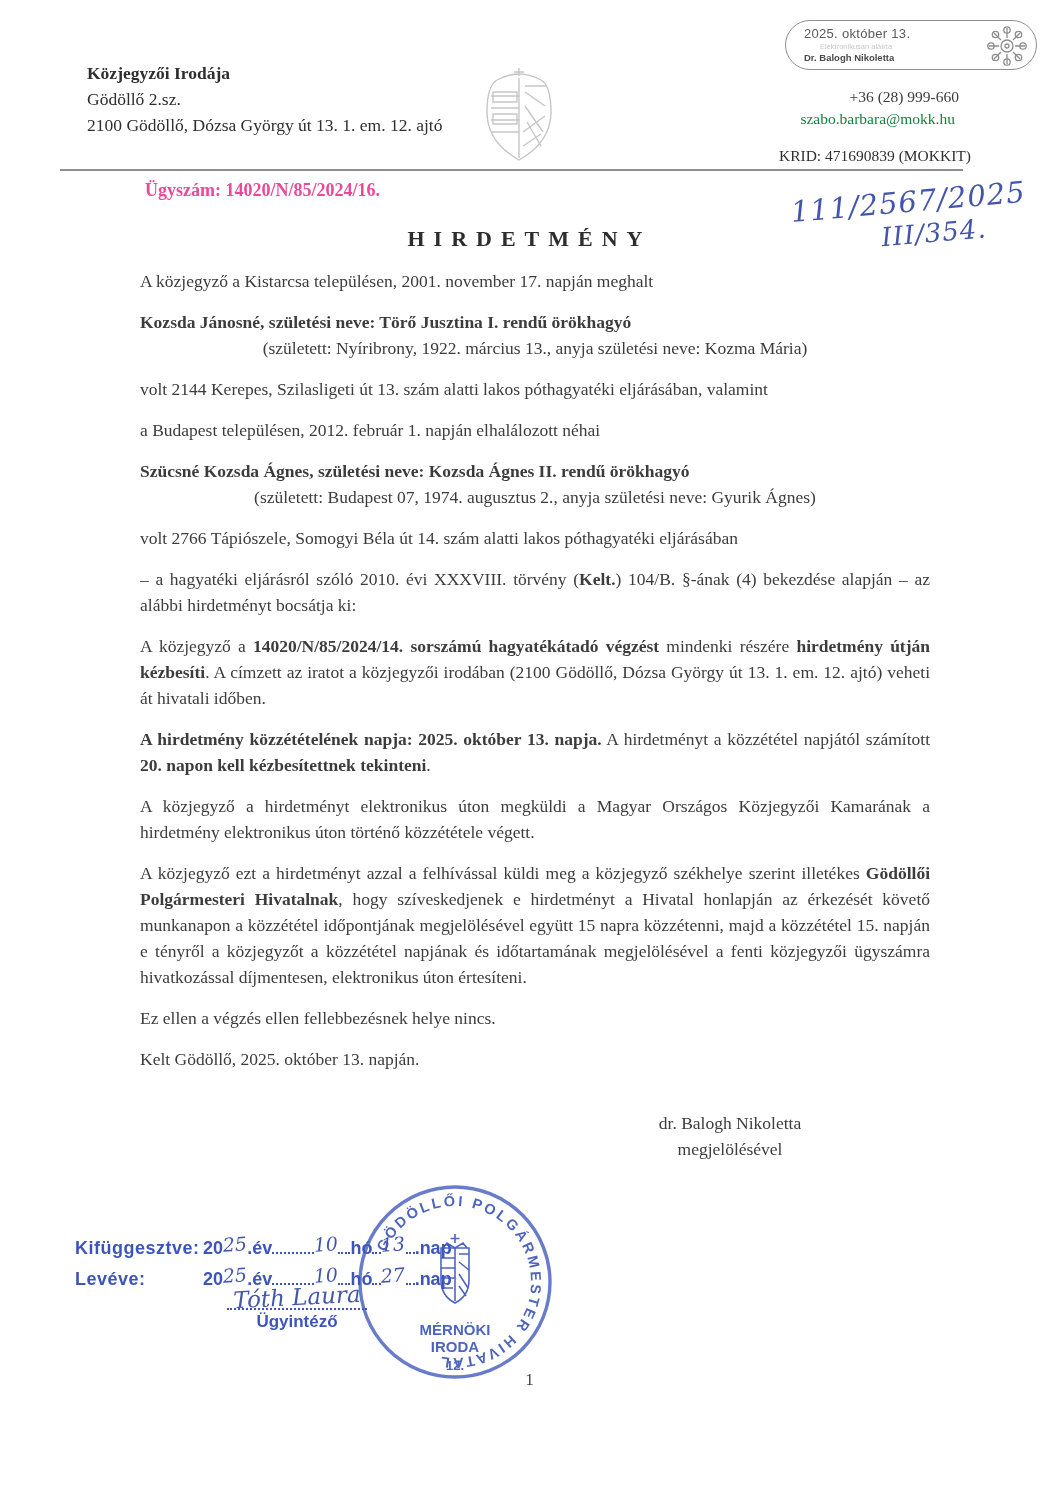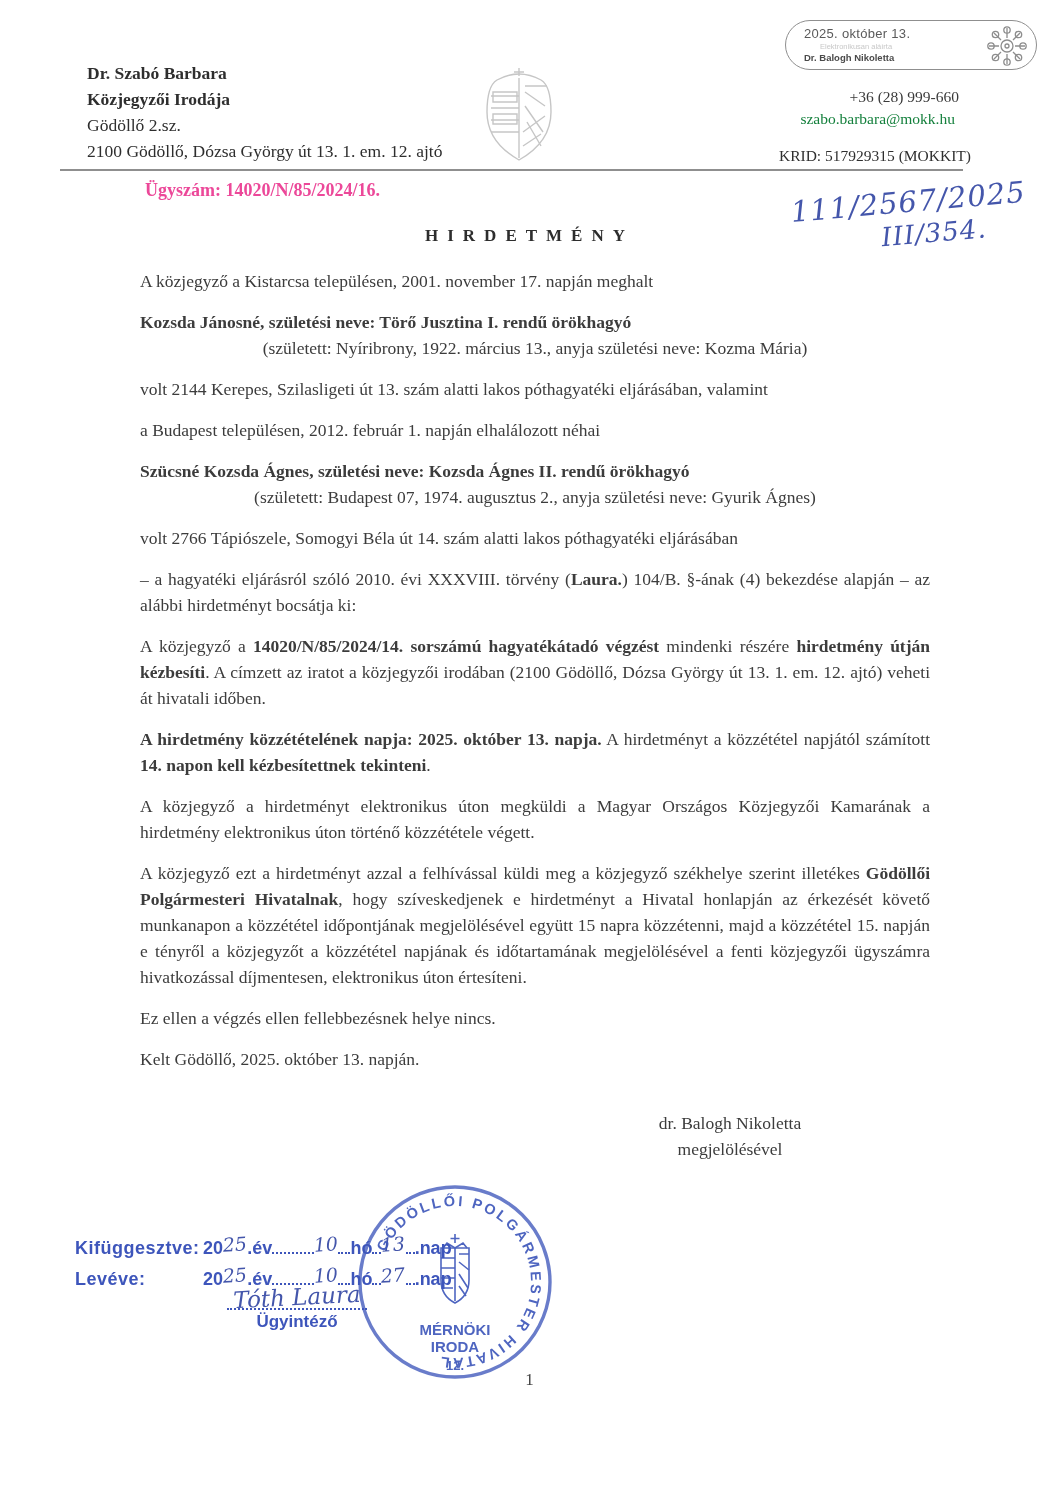--- a/index.html
+++ b/index.html
@@ -26,21 +26,21 @@
   .rule{position:absolute;top:169px;left:60px;width:903px;height:2px;background:#8f8f8f;}
   
   .ugyszam{position:absolute;left:145px;top:180px;font-size:18px;font-weight:bold;color:#ec4899;}
   .hw-ref{
     position:absolute;left:792px;top:188px;width:185px;
     font-family:"DejaVu Serif",serif;font-style:italic;color:#4456ab;
     font-size:29px;line-height:33px;transform:rotate(-5deg);letter-spacing:1px;
   }
   .hw-ref .l2{margin-left:88px;font-size:26px;}
   .doc-title{position:absolute;left:0;top:226px;width:1059px;text-align:center;
-    font-size:17px;font-weight:bold;letter-spacing:9px;color:#2d2d2d;}
+    font-size:22px;font-weight:bold;letter-spacing:9px;color:#2d2d2d;}
   
   .body{position:absolute;left:140px;top:268px;width:790px;font-size:17.5px;line-height:26px;}
   .body p{margin:0 0 15px 0;text-align:justify;}
   .body p.center{text-align:center;}
   .body .b{font-weight:bold;}
   .heir{font-weight:bold;text-align:center;margin-bottom:0 !important;}
   .heir-sub{text-align:center !important;}
   .sig-block{width:260px;margin:38px 70px 0 auto;text-align:center;line-height:26px;}
   
   .stamp-lines{position:absolute;left:75px;top:1232px;font-family:"Liberation Sans",sans-serif;
@@ -58,21 +58,20 @@
   .clerk-title{font-family:"Liberation Sans",sans-serif;color:#3d55bb;font-size:17px;font-weight:bold;margin-top:2px;}
   .round-stamp{position:absolute;left:355px;top:1182px;width:200px;height:200px;opacity:.92;}
   .page-num{position:absolute;left:0;top:1370px;width:1059px;text-align:center;font-size:17px;color:#444;}
 </style>
 </head>
 <body>
 
 <div class="page">
 
   <div class="hdr-left">
-    <div class="b">Dr. Szabó Barbara</div>
     <div class="b">Közjegyzői Irodája</div>
     <div>Gödöllő 2.sz.</div>
     <div>2100 Gödöllő, Dózsa György út 13. 1. em. 12. ajtó</div>
   </div>
 
   <svg class="hdr-emblem" viewBox="0 0 76 104">
     <g fill="none" stroke="#c6c6c6" stroke-width="1.4">
       <path d="M38 6 v8 M33 10 h10"></path>
       <path d="M16 18 Q38 6 60 18 Q70 24 70 50 Q70 80 38 98 Q6 80 6 50 Q6 24 16 18 Z"></path>
       <path d="M38 16 V96"></path>
@@ -102,43 +101,43 @@
             <circle cx="33.5" cy="33.5" r="3.2"></circle>
           <circle cx="33.5" cy="10.5" r="3.2"></circle>
             <circle cx="10.5" cy="33.5" r="3.2"></circle>
         </g>
       </g>
     </svg>
   </div>
 
   <div class="hdr-phone">+36 (28) 999-660</div>
   <div class="hdr-email">szabo.barbara@mokk.hu</div>
-  <div class="krid">KRID: 517929315 (MOKKIT)</div>
+  <div class="krid">KRID: 471690839 (MOKKIT)</div>
   <div class="rule"></div>
 
   <div class="ugyszam">Ügyszám: 14020/N/85/2024/16.</div>
   <div class="hw-ref">
     <div>111/2567/2025</div>
     <div class="l2">III/354.</div>
   </div>
 
   <div class="doc-title">HIRDETMÉNY</div>
 
   <div class="body">
     <p>A közjegyző a Kistarcsa településen, 2001. november 17. napján meghalt</p>
     <p class="heir">Kozsda Jánosné, születési neve: Törő Jusztina I. rendű örökhagyó</p>
     <p class="center heir-sub">(született: Nyíribrony, 1922. március 13., anyja születési neve: Kozma Mária)</p>
     <p>volt 2144 Kerepes, Szilasligeti út 13. szám alatti lakos póthagyatéki eljárásában, valamint</p>
     <p>a Budapest településen, 2012. február 1. napján elhalálozott néhai</p>
     <p class="heir">Szücsné Kozsda Ágnes, születési neve: Kozsda Ágnes II. rendű örökhagyó</p>
     <p class="center heir-sub">(született: Budapest 07, 1974. augusztus 2., anyja születési neve: Gyurik Ágnes)</p>
     <p>volt 2766 Tápiószele, Somogyi Béla út 14. szám alatti lakos póthagyatéki eljárásában</p>
-    <p><span>– a hagyatéki eljárásról szóló 2010. évi XXXVIII. törvény (</span><span class="b">Laura.</span><span>) 104/B. §-ának (4) bekezdése alapján – az alábbi hirdetményt bocsátja ki:</span></p>
+    <p><span>– a hagyatéki eljárásról szóló 2010. évi XXXVIII. törvény (</span><span class="b">Kelt.</span><span>) 104/B. §-ának (4) bekezdése alapján – az alábbi hirdetményt bocsátja ki:</span></p>
     <p><span>A közjegyző a </span><span class="b">14020/N/85/2024/14. sorszámú hagyatékátadó végzést</span><span> mindenki részére </span><span class="b">hirdetmény útján kézbesíti</span><span>. A címzett az iratot a közjegyzői irodában (2100 Gödöllő, Dózsa György út 13. 1. em. 12. ajtó) veheti át hivatali időben.</span></p>
-    <p><span class="b">A hirdetmény közzétételének napja: 2025. október 13. napja.</span><span> A hirdetményt a közzététel napjától számított </span><span class="b">14. napon kell kézbesítettnek tekinteni</span><span>.</span></p>
+    <p><span class="b">A hirdetmény közzétételének napja: 2025. október 13. napja.</span><span> A hirdetményt a közzététel napjától számított </span><span class="b">20. napon kell kézbesítettnek tekinteni</span><span>.</span></p>
     <p>A közjegyző a hirdetményt elektronikus úton megküldi a Magyar Országos Közjegyzői Kamarának a hirdetmény elektronikus úton történő közzététele végett.</p>
     <p><span>A közjegyző ezt a hirdetményt azzal a felhívással küldi meg a közjegyző székhelye szerint illetékes </span><span class="b">Gödöllői Polgármesteri Hivatalnak</span><span>, hogy szíveskedjenek e hirdetményt a Hivatal honlapján az érkezését követő munkanapon a közzététel időpontjának megjelölésével együtt 15 napra közzétenni, majd a közzététel 15. napján e tényről a közjegyzőt a közzététel napjának és időtartamának megjelölésével a fenti közjegyzői ügyszámra hivatkozással díjmentesen, elektronikus úton értesíteni.</span></p>
     <p>Ez ellen a végzés ellen fellebbezésnek helye nincs.</p>
     <p>Kelt Gödöllő, 2025. október 13. napján.</p>
 
     <div class="sig-block">
       <div>dr. Balogh Nikoletta</div>
       <div>megjelölésével</div>
     </div>
   </div>

